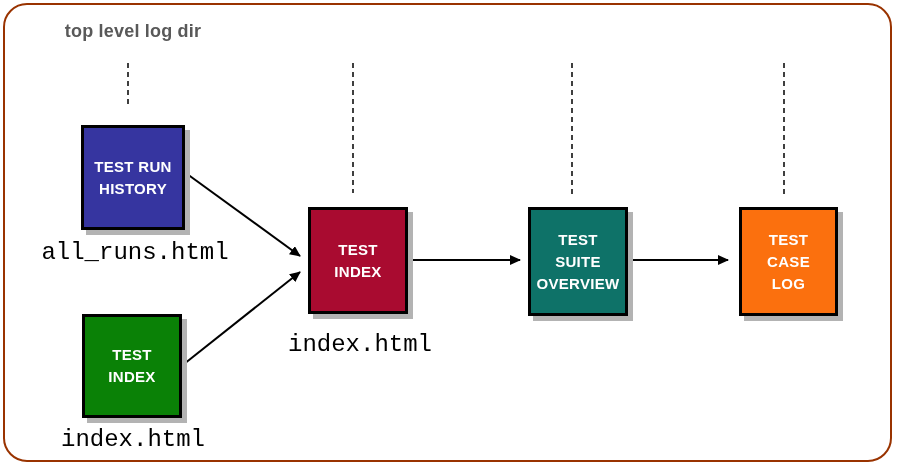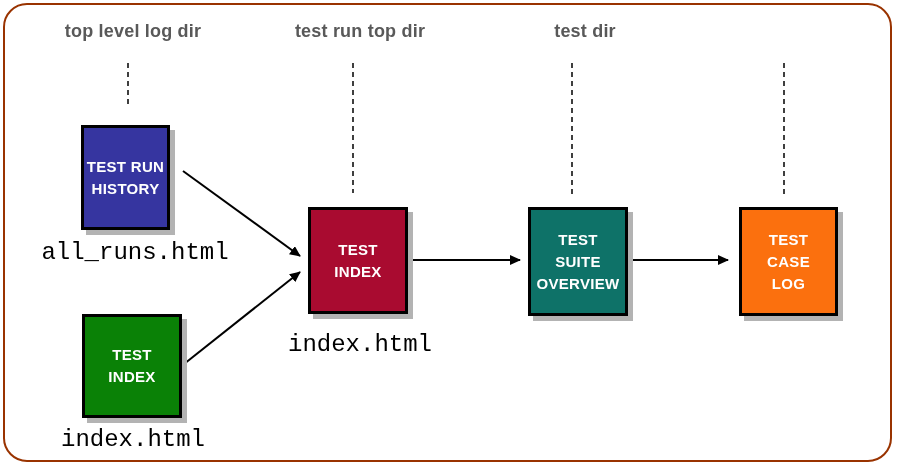--- a/index.html
+++ b/index.html
@@ -24,21 +24,21 @@
   #col4{left:680px;}
   .node{
     position:absolute;border:3px solid #000;box-sizing:border-box;
     box-shadow:5px 5px 0 #b3b3b3;
     display:flex;align-items:center;justify-content:center;text-align:center;
   }
   .node-label{
     color:#ffffff;font-weight:bold;font-size:15px;line-height:22px;
     white-space:pre-line;letter-spacing:0.3px;
   }
-  #node-history{left:81px;top:125px;width:89px;height:105px;}
+  #node-history{left:81px;top:125px;width:104px;height:105px;}
   #node-index-green{left:82px;top:314px;width:100px;height:104px;}
   #node-index-red{left:308px;top:207px;width:100px;height:107px;}
   #node-suite{left:528px;top:207px;width:100px;height:109px;}
   #node-case{left:739px;top:207px;width:99px;height:109px;}
   .file-label{
     position:absolute;width:220px;text-align:center;
     font-family:"Liberation Mono",monospace;font-size:24px;line-height:20px;
     color:#000000;white-space:nowrap;
   }
   #file-allruns{left:25px;top:243px;}
@@ -47,22 +47,20 @@
   svg.overlay{position:absolute;left:0;top:0;pointer-events:none;}
 </style>
 </head>
 <body>
 
 <div class="canvas">
 
   <div class="frame" style="border-color: rgb(153, 51, 0);"></div>
 
   <div class="col-header" id="col1" style="color: rgb(89, 89, 89);">top level log dir</div>
-  <div class="col-header" id="col2" style="color: rgb(89, 89, 89);">test run top dir</div>
-  <div class="col-header" id="col3" style="color: rgb(89, 89, 89);">test dir</div>
 
   <svg class="overlay" width="899" height="469" viewBox="0 0 899 469">
     <defs>
       <marker id="ah" markerWidth="13" markerHeight="11" refX="10" refY="5" orient="auto" markerUnits="userSpaceOnUse">
         <path d="M0,0 L11,5 L0,10 Z" fill="#000000"></path>
       </marker>
     </defs>
     <line x1="128" y1="63" x2="128" y2="108" stroke="#000" stroke-width="1.5" stroke-dasharray="5,4"></line>
     <line x1="353" y1="63" x2="353" y2="193" stroke="#000" stroke-width="1.5" stroke-dasharray="5,4"></line>
     <line x1="572" y1="63" x2="572" y2="196" stroke="#000" stroke-width="1.5" stroke-dasharray="5,4"></line>

